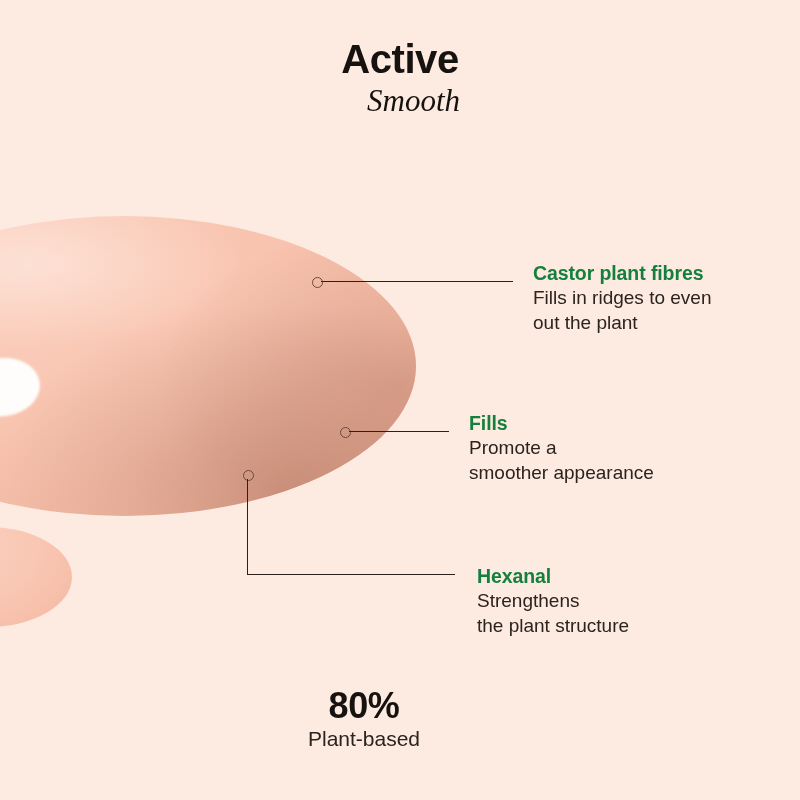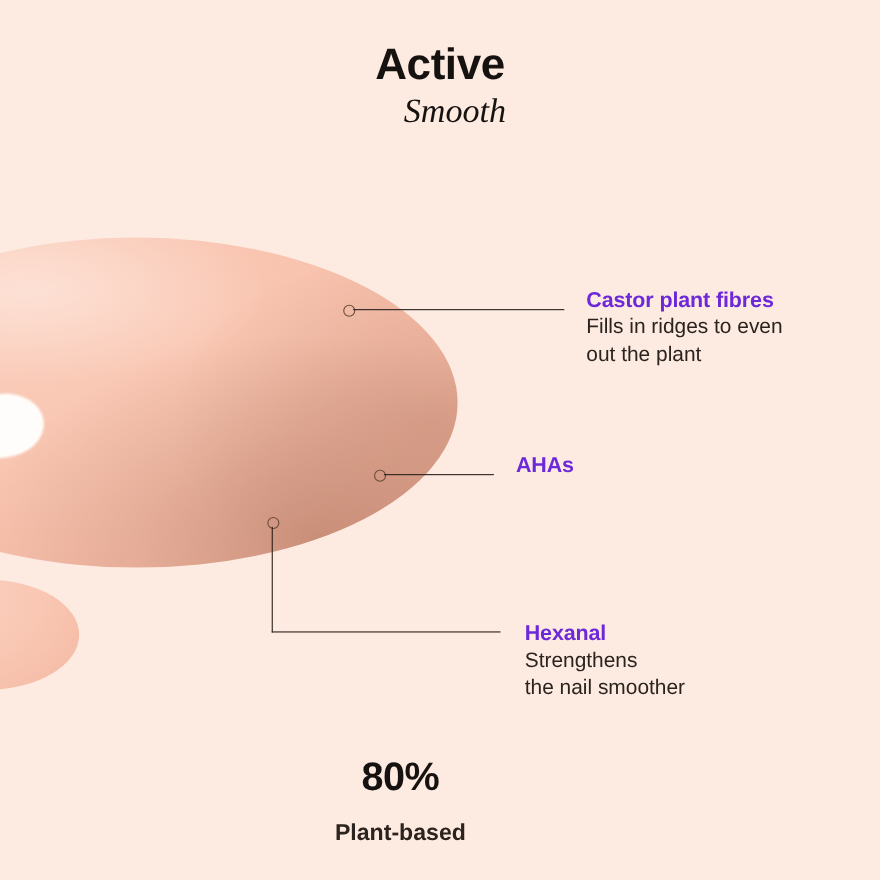--- a/index.html
+++ b/index.html
@@ -142,21 +142,21 @@
     border: 1px solid #6b4a3c;
     border-radius: 50%;
     background: transparent;
   }
 
   
   .callout { position: absolute; }
   .callout-title {
     font-size: 19.5px;
     font-weight: 700;
-    color: #6d28d9;
+    color: #15803d;
     letter-spacing: -0.1px;
     line-height: 1.25;
     white-space: nowrap;
   }
   .callout-body {
     font-size: 19px;
     font-weight: 400;
     color: #2b231e;
     line-height: 1.28;
     margin-top: 1px;
@@ -173,24 +173,24 @@
   }
   .stat-value {
     font-size: 36px;
     font-weight: 700;
     color: #16120f;
     letter-spacing: -0.4px;
     line-height: 1.1;
   }
   .stat-label {
     font-size: 21px;
-    font-weight: 700;
+    font-weight: 400;
     color: #2b231e;
     line-height: 1.2;
-    margin-top: 19px;
+    margin-top: 0;
   }
 </style>
 </head>
 <body>
 
 <div id="canvas">
 
   <div class="header">
     <div class="title-main">Active</div>
     <div class="title-sub">Smooth</div>
@@ -216,27 +216,29 @@
   <div class="leader leader-v" style="left:247px; top:479px; height:96px;"></div>
   <div class="leader leader-h" style="left:247px; top:574px; width:208px;"></div>
 
   <div class="callout" style="left:533px; top:261px;">
     <div class="callout-title">Castor plant fibres</div>
     <div class="callout-body">Fills in ridges to even
 out the plant</div>
   </div>
 
   <div class="callout" style="left:469px; top:411px;">
-    <div class="callout-title">AHAs</div>
+    <div class="callout-title">Fills</div>
+    <div class="callout-body">Promote a
+smoother appearance</div>
   </div>
 
   <div class="callout" style="left:477px; top:554px;margin-top:10px;">
     <div class="callout-title">Hexanal</div>
     <div class="callout-body">Strengthens
-the nail smoother</div>
+the plant structure</div>
   </div>
 
   <div class="stat">
     <div class="stat-value">80%</div>
     <div class="stat-label">Plant-based</div>
   </div>
 
 </div>
 
 </body></html>

